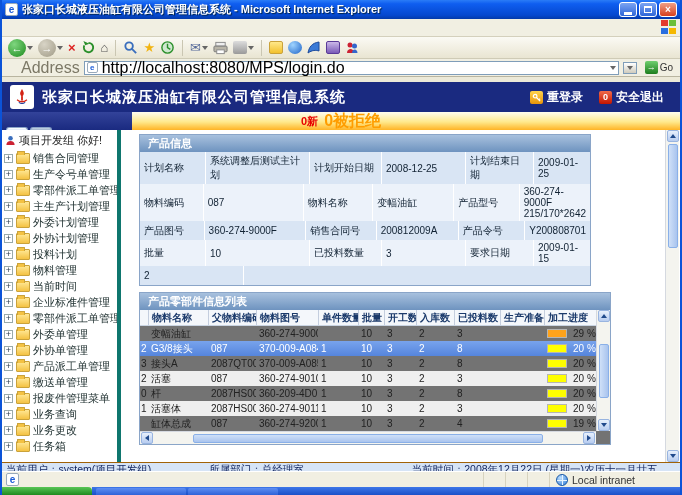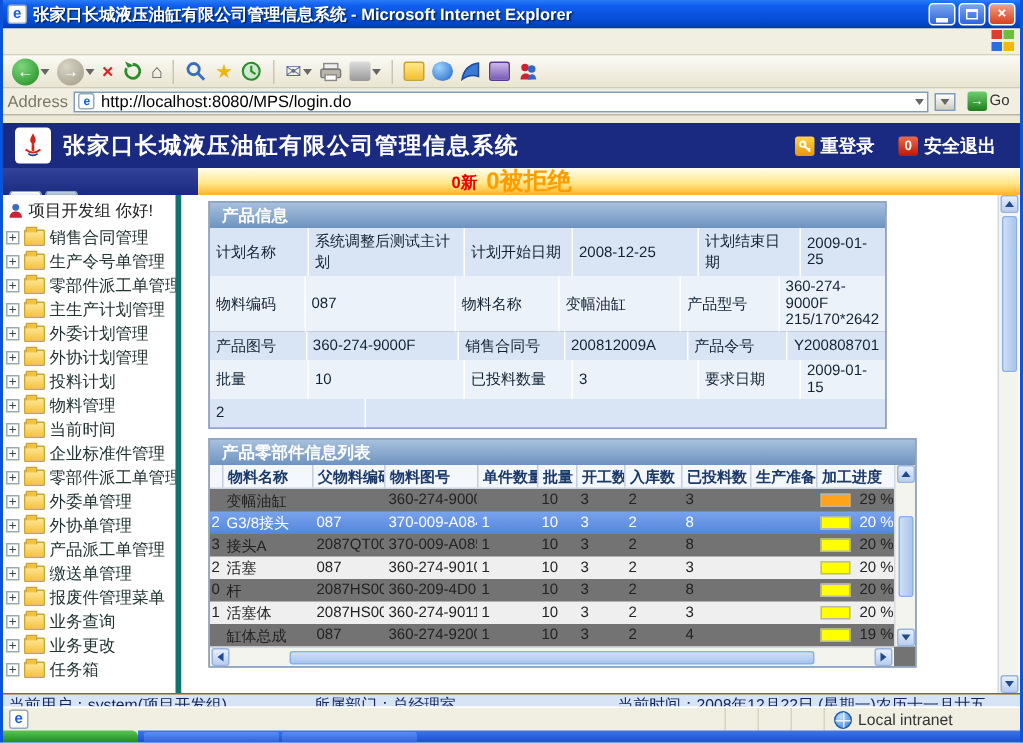--- a/index.html
+++ b/index.html
@@ -36,24 +36,24 @@
     display:flex; align-items:center; justify-content:center; }
   .circ.back { background:radial-gradient(circle at 35% 30%,#7fd67f,#1c8a1c); }
   .circ.fwd  { background:radial-gradient(circle at 35% 30%,#d8d4c6,#a09a86); }
   .ddw { width:0; height:0; border-left:3px solid transparent; border-right:3px solid transparent; border-top:4px solid #666; margin-left:1px; }
   .glyph { font-size:13px; line-height:16px; }
   .sep-v { width:1px; height:16px; background:#cac6b2; margin:0 2px; }
   .mini { width:14px; height:13px; border-radius:2px; }
   
   .addressbar { position:absolute; left:0; top:59px; width:100%; height:18px; background:#f1efe2;
     border-bottom:1px solid #b9b5a0; display:flex; align-items:center; padding:0 3px; gap:4px; }
-  .addr-label { font-size:11px; color:#7c7866; }
+  .addr-label { font-size:16px; color:#7c7866;margin-left:16px; }
   .addr-field { flex:1; height:14px; background:#fff; border:1px solid #7f9db9; display:flex; align-items:center; padding:0 2px; }
   .addr-field .ie-ico { width:11px; height:11px; font-size:8px; line-height:9px; }
-  .addr-url { font-size:11px; color:#000; flex:1; white-space:nowrap; overflow:hidden; }
+  .addr-url { font-size:16px; color:#000; flex:1; white-space:nowrap; overflow:hidden; }
   .addr-dd { width:14px; height:12px; background:linear-gradient(#fff,#cfcbbd); border:1px solid #7f9db9; display:flex; align-items:center; justify-content:center; }
   .go-btn { display:flex; align-items:center; gap:2px; font-size:10px; color:#333; padding:0 4px; }
   .go-arrow { width:13px; height:13px; border-radius:2px; background:linear-gradient(#6fcf6f,#1d7d1d); color:#fff; font-size:9px; font-weight:bold; text-align:center; line-height:12px; }
   
   .page { position:absolute; left:0; top:82px; width:100%; height:394px; background:#fff; overflow:hidden; }
   .appheader { position:absolute; left:0; top:0; width:100%; height:30px; background:#1a2a80; display:flex; align-items:center; }
   .logo-box { width:24px; height:24px; background:#fff; border-radius:3px; margin:0 8px 0 8px; display:flex; align-items:center; justify-content:center; }
   .app-title { color:#fff; font-size:15px; font-weight:bold; letter-spacing:1px; flex:1; white-space:nowrap; }
   .hdr-btn { display:flex; align-items:center; gap:4px; color:#fff; font-size:12px; font-weight:bold; margin-right:16px; white-space:nowrap; }
   .hdr-ico { width:13px; height:13px; border-radius:2px; display:flex; align-items:center; justify-content:center; }

